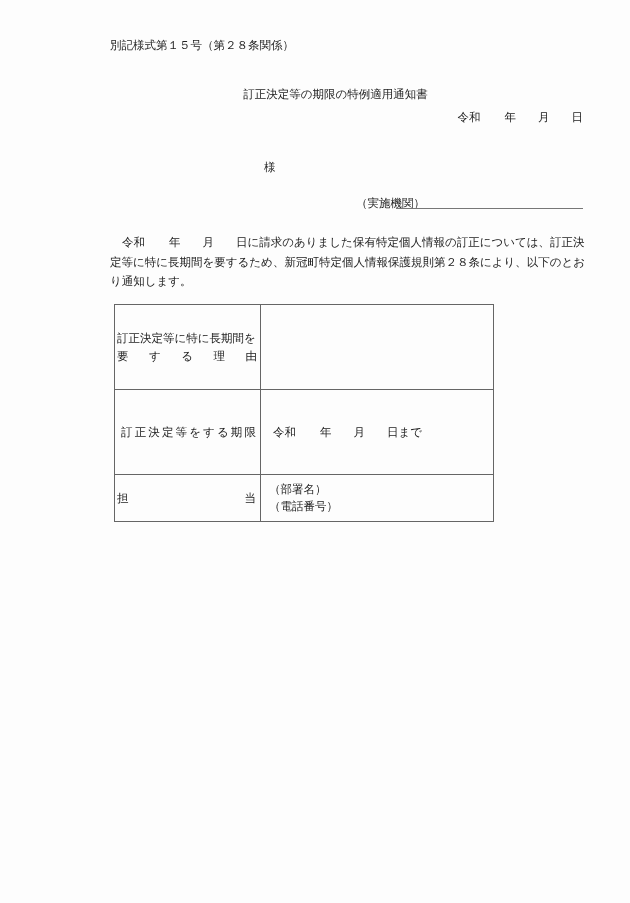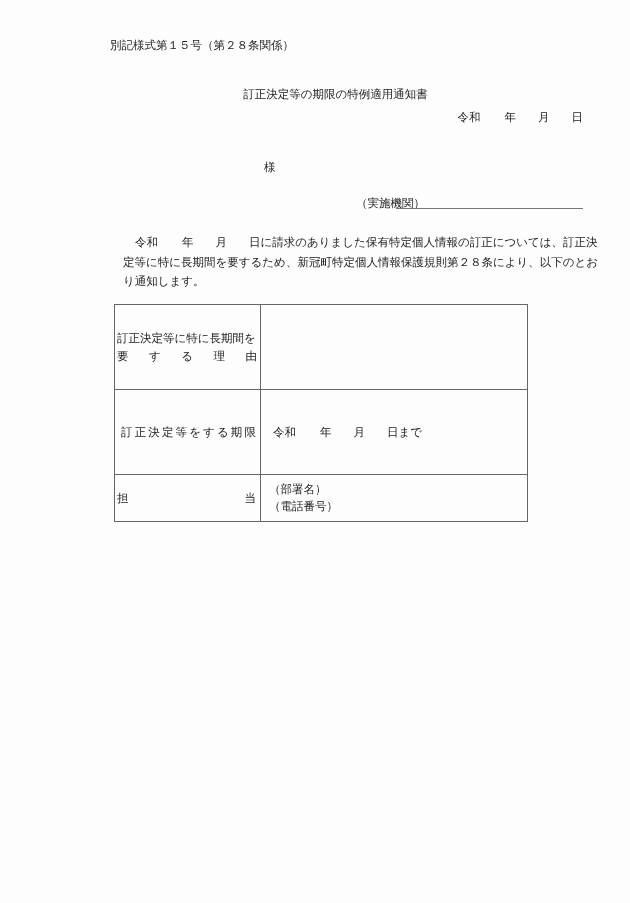--- a/index.html
+++ b/index.html
@@ -8,24 +8,24 @@
     font-family: "DejaVu Serif", "Liberation Serif", serif; color: #222; font-size: 11.5px;
   }
   .abs { position: absolute; white-space: nowrap; }
   .form-no { left: 110px; top: 38px; }
   .title { left: 0; width: 621px; text-align: center; top: 87px; padding-left: 50px; box-sizing: border-box; }
   .date-line { right: 47px; top: 110px; }
   .date-line span { display: inline-block; }
   .addressee { left: 264px; top: 160px; }
   .agency { left: 356px; top: 196px; }
   .agency-line { left: 396px; top: 208px; width: 187px; border-bottom: 1.5px solid #777; height: 0; }
-  .body-text { left: 123px; top: 233px; width: 475px; white-space: normal; line-height: 19.5px; }
+  .body-text { left: 110px; top: 233px; width: 475px; white-space: normal; line-height: 19.5px; }
   .body-text .indent { display: inline-block; width: 12px; }
   table.info {
-    position: absolute; left: 114px; top: 304px; width: 414px; border-collapse: collapse;
+    position: absolute; left: 114px; top: 304px; width: 380px; border-collapse: collapse;
   }
   table.info td { border: 1px solid #666; padding: 0; vertical-align: middle; }
   table.info td.label { width: 145px; }
   table.info tr.r1 td { height: 84px; }
   table.info tr.r2 td { height: 84px; }
   table.info tr.r3 td { height: 46px; }
   .lbl-two { padding-left: 2px; line-height: 18px; }
   .justify-line { display: flex; justify-content: space-between; padding-right: 3px; }
   .spaced { display: flex; justify-content: space-between; padding: 0 4px 0 6px; }
   .deadline { padding-left: 12px; }

